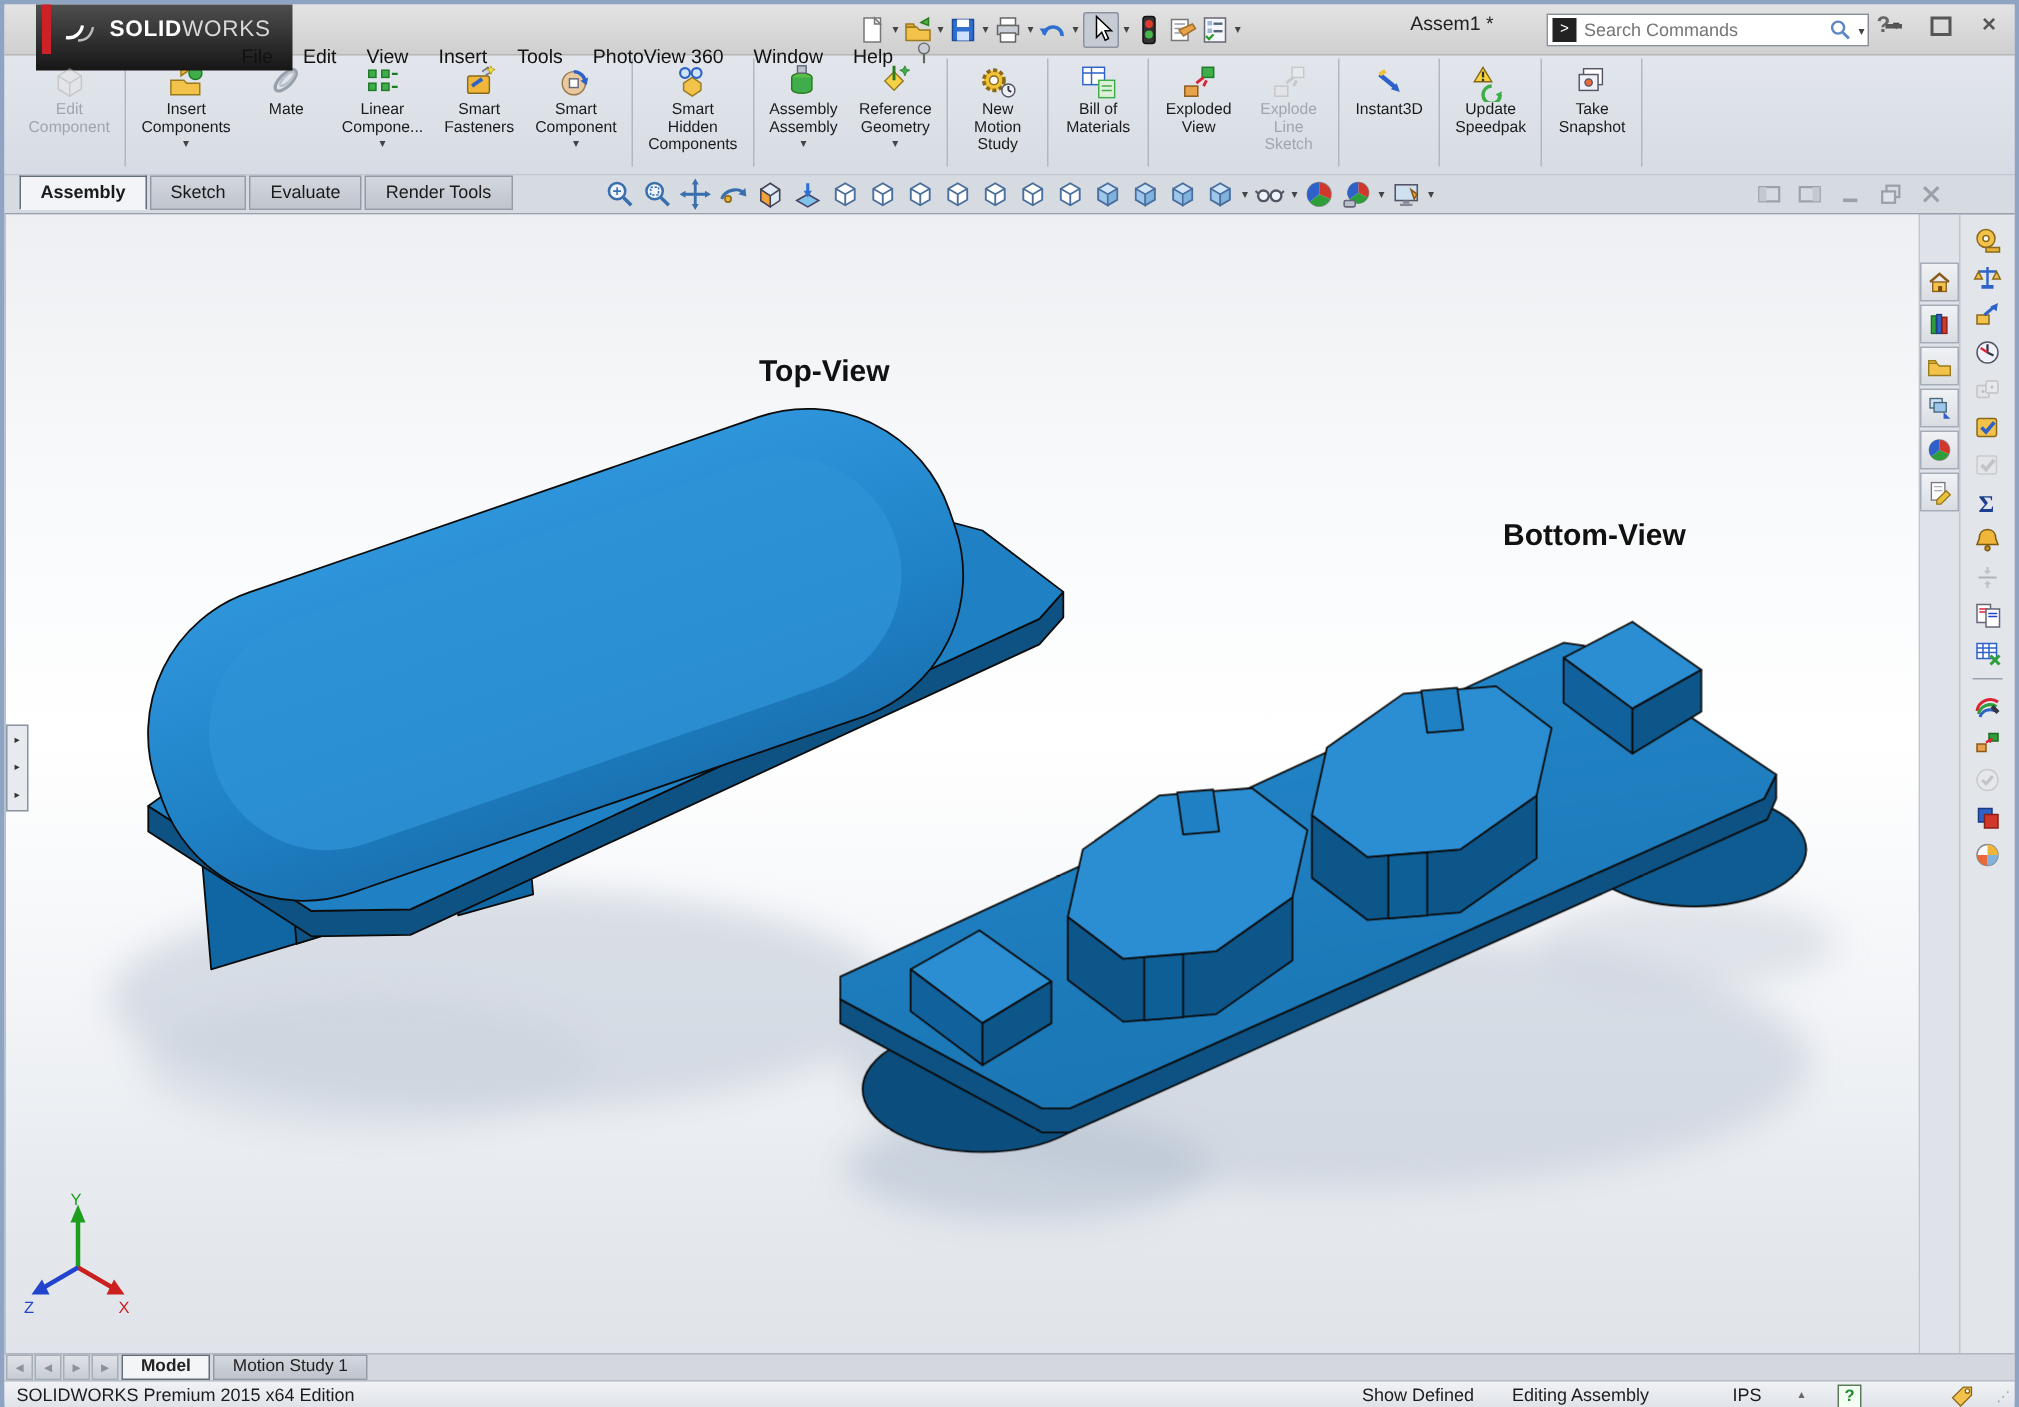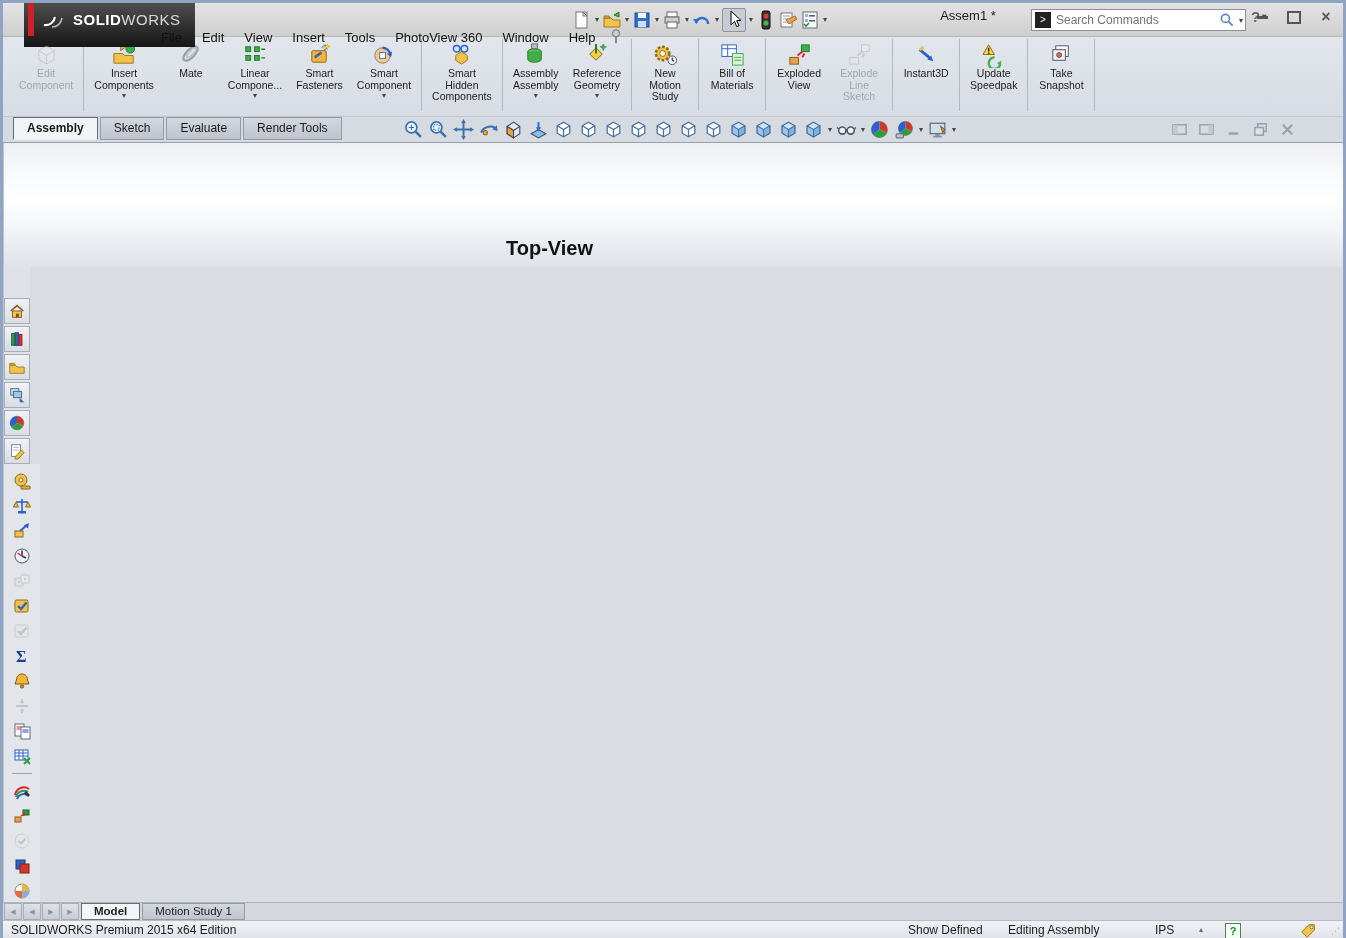--- a/index.html
+++ b/index.html
@@ -44,21 +44,21 @@
   
   .tabrow{position:relative;height:25px;background:#d6dae1;border-bottom:1px solid #97a1ad;}
   .ctabs{position:absolute;left:10px;top:0;display:flex;}
   .ctab{height:21px;line-height:21px;padding:0 13px;font-size:12px;color:#1a1a1a;background:linear-gradient(#d3d7de,#bfc4cd);border:1px solid #949aa6;margin-right:2px;}
   .ctab.active{background:#f2f4f7;font-weight:bold;border:1px solid #636d7a;border-bottom-color:#f2f4f7;}
   .hud{position:absolute;left:398px;top:2px;display:flex;align-items:center;}
   .hic{width:21px;height:21px;margin:0 2px;}
   .panectl{position:absolute;right:46px;top:3px;display:flex;align-items:center;gap:8px;}
   .panectl svg{width:19px;height:19px;}
   
-  .main{display:flex;height:759px;flex-direction:column;}
+  .main{display:flex;height:759px;}
   .canvas{position:relative;flex:1;overflow:hidden;background:linear-gradient(180deg,#edeff2 0%,#f7f9fb 22%,#ffffff 46%,#f3f5f8 68%,#e4e8ed 90%,#e0e4ea 100%);border-left:1px solid #b8c3d2;}
   .canvas > svg.scene{position:absolute;inset:0;}
   .vlabel{position:absolute;font-size:20px;font-weight:bold;color:#111;font-family:"Liberation Sans",sans-serif;}
   .lbl-top{left:502px;top:94px;}
   .lbl-bottom{left:962px;top:203px;margin-left:36px;}
   .flyout{position:absolute;left:0;top:340px;width:13px;height:56px;background:#e7eaee;border:1px solid #8a94a2;display:flex;flex-direction:column;align-items:center;justify-content:space-around;}
   .flyout span{font-size:7px;color:#333;line-height:7px;}
   .triad{position:absolute;left:12px;top:652px;}
   .tp-strip{width:26px;background:#dfe2e8;border-left:1px solid #c0c6cf;display:flex;flex-direction:column;align-items:center;padding-top:32px;gap:2px;}
   .tpt{width:24px;height:24px;background:linear-gradient(#f0f2f5,#d9dde3);border:1px solid #a6adb8;display:flex;align-items:center;justify-content:center;}

